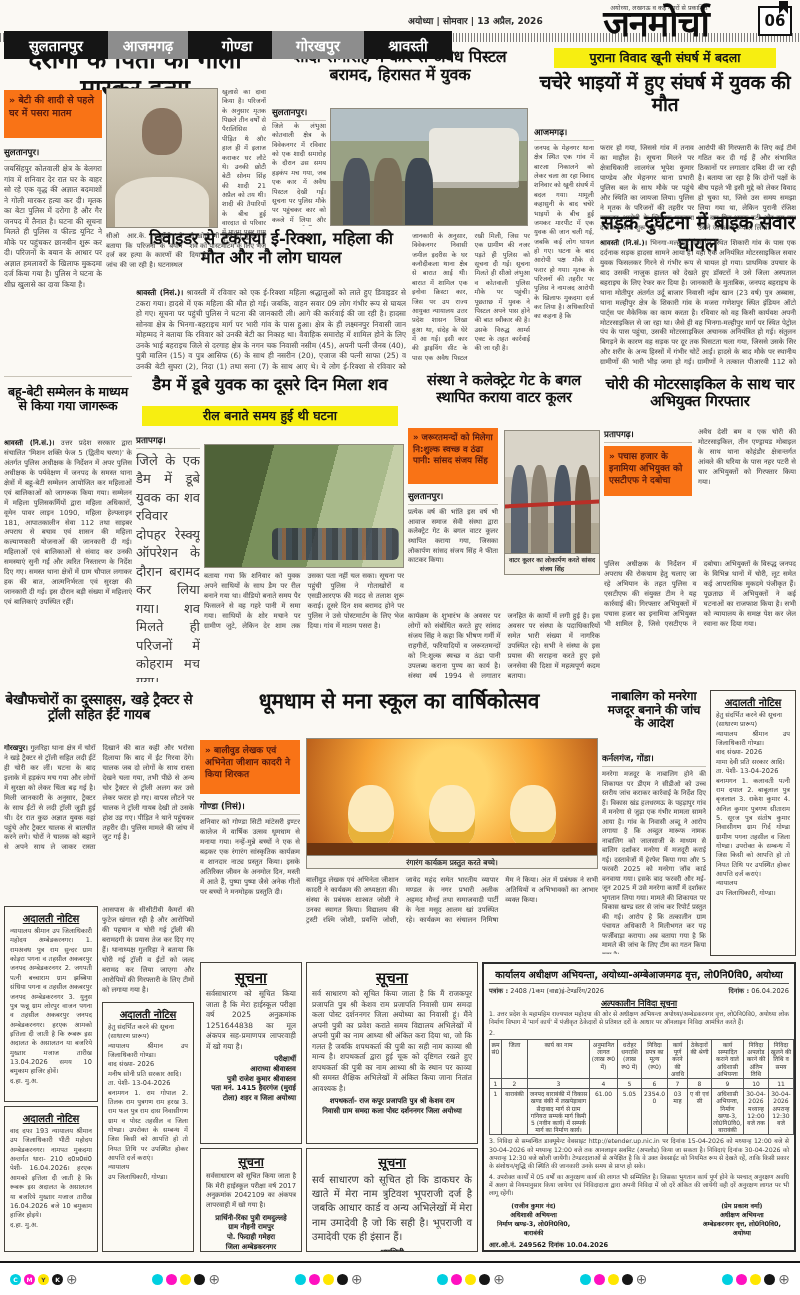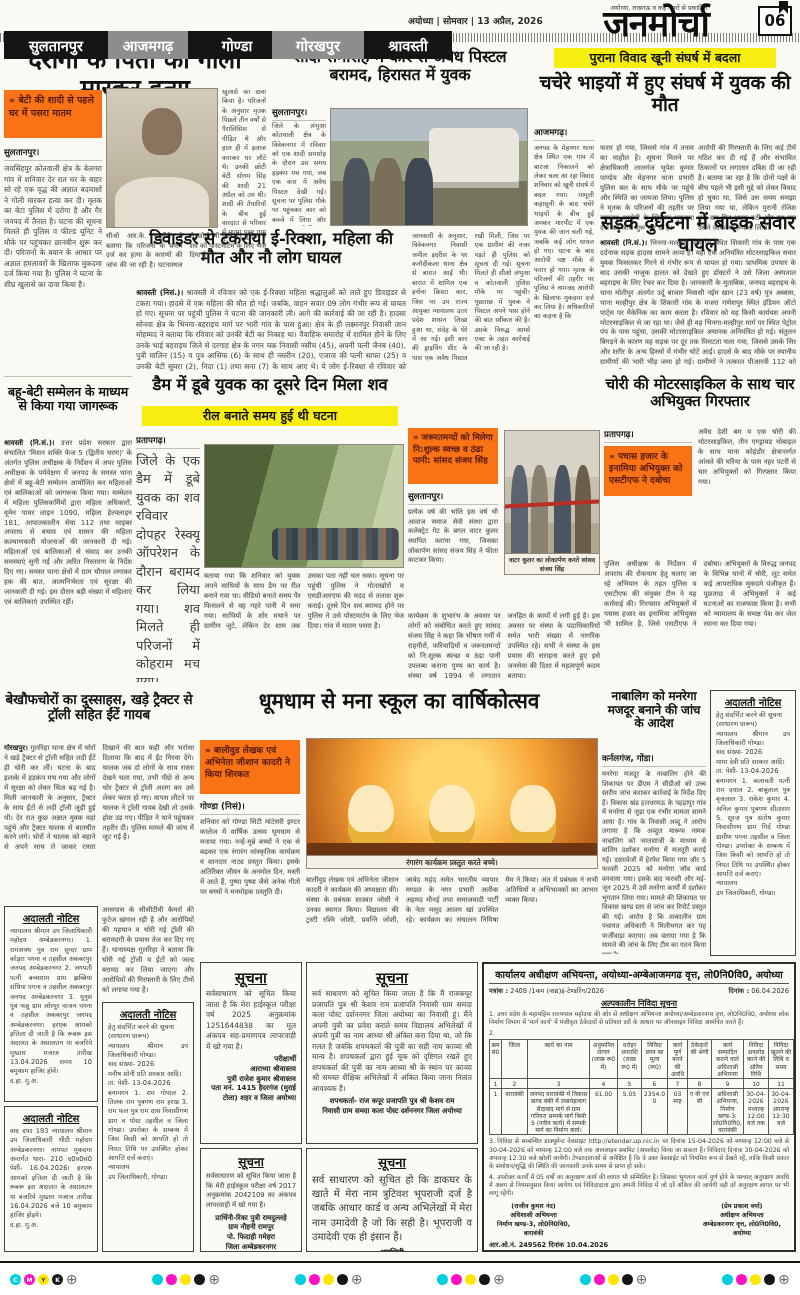--- a/index.html
+++ b/index.html
@@ -146,20 +146,21 @@
     <div class="abs ky" style="left:6px; top:30px; width:256px; height:20px; font-size:12.5px; line-height:20px;">रील बनाते समय हुई थी घटना</div>
     <span class="abs byline" style="left:0; top:58px; width:64px;">प्रतापगढ़।</span>
     <div class="abs bodytx" style="left:0; top:76px; width:64px; height:230px; font-size:13px;">जिले के एक डैम में डूबे युवक का शव रविवार दोपहर रेस्क्यू ऑपरेशन के दौरान बरामद कर लिया गया। शव मिलते ही परिजनों में कोहराम मच गया।</div>
     <div class="abs photo ph-dam" style="left:68px; top:68px; width:200px; height:124px;">
       <div class="crowd"></div>
     </div>
     <div class="abs bodytx cols2" style="left:68px; top:196px; width:200px; height:110px; font-size:7px;">बताया गया कि शनिवार को युवक अपने साथियों के साथ डैम पर रील बनाने गया था। वीडियो बनाते समय पैर फिसलने से वह गहरे पानी में समा गया। साथियों के शोर मचाने पर ग्रामीण जुटे, लेकिन देर शाम तक उसका पता नहीं चल सका। सूचना पर पहुंची पुलिस ने गोताखोरों व एसडीआरएफ की मदद से तलाश शुरू कराई। दूसरे दिन शव बरामद होने पर पुलिस ने उसे पोस्टमार्टम के लिए भेज दिया। गांव में मातम पसरा है।</div>
   </div>
 
   <div class="abs" style="left:408px; top:372px; width:192px; height:314px;">
+    <div class="abs hl" style="left:0; top:0; width:192px; height:48px; font-size:14.5px;">संस्था ने कलेक्ट्रेट गेट के बगल स्थापित कराया वाटर कूलर</div>
     <div class="abs kp" style="left:0; top:56px; width:90px; height:56px; font-size:8.6px;">» जरूरतमन्दों को मिलेगा नि:शुल्क स्वच्छ व ठंढा पानी: सांसद संजय सिंह</div>
     <span class="abs byline" style="left:0; top:118px; width:90px;">सुलतानपुर।</span>
     <div class="abs bodytx" style="left:0; top:136px; width:90px; height:96px; font-size:6.8px;">प्रत्येक वर्ष की भांति इस वर्ष भी आवाज समाज सेवी संस्था द्वारा कलेक्ट्रेट गेट के बगल वाटर कूलर स्थापित कराया गया, जिसका लोकार्पण सांसद संजय सिंह ने फीता काटकर किया।</div>
     <div class="abs" style="left:96px; top:58px; width:96px;">
       <div class="photo ph-ribbon" style="width:96px; height:124px;">
         <div class="q1"></div>
         <div class="q2"></div>
         <div class="q3"></div>
         <div class="q4"></div>
         <div class="rb"></div>

